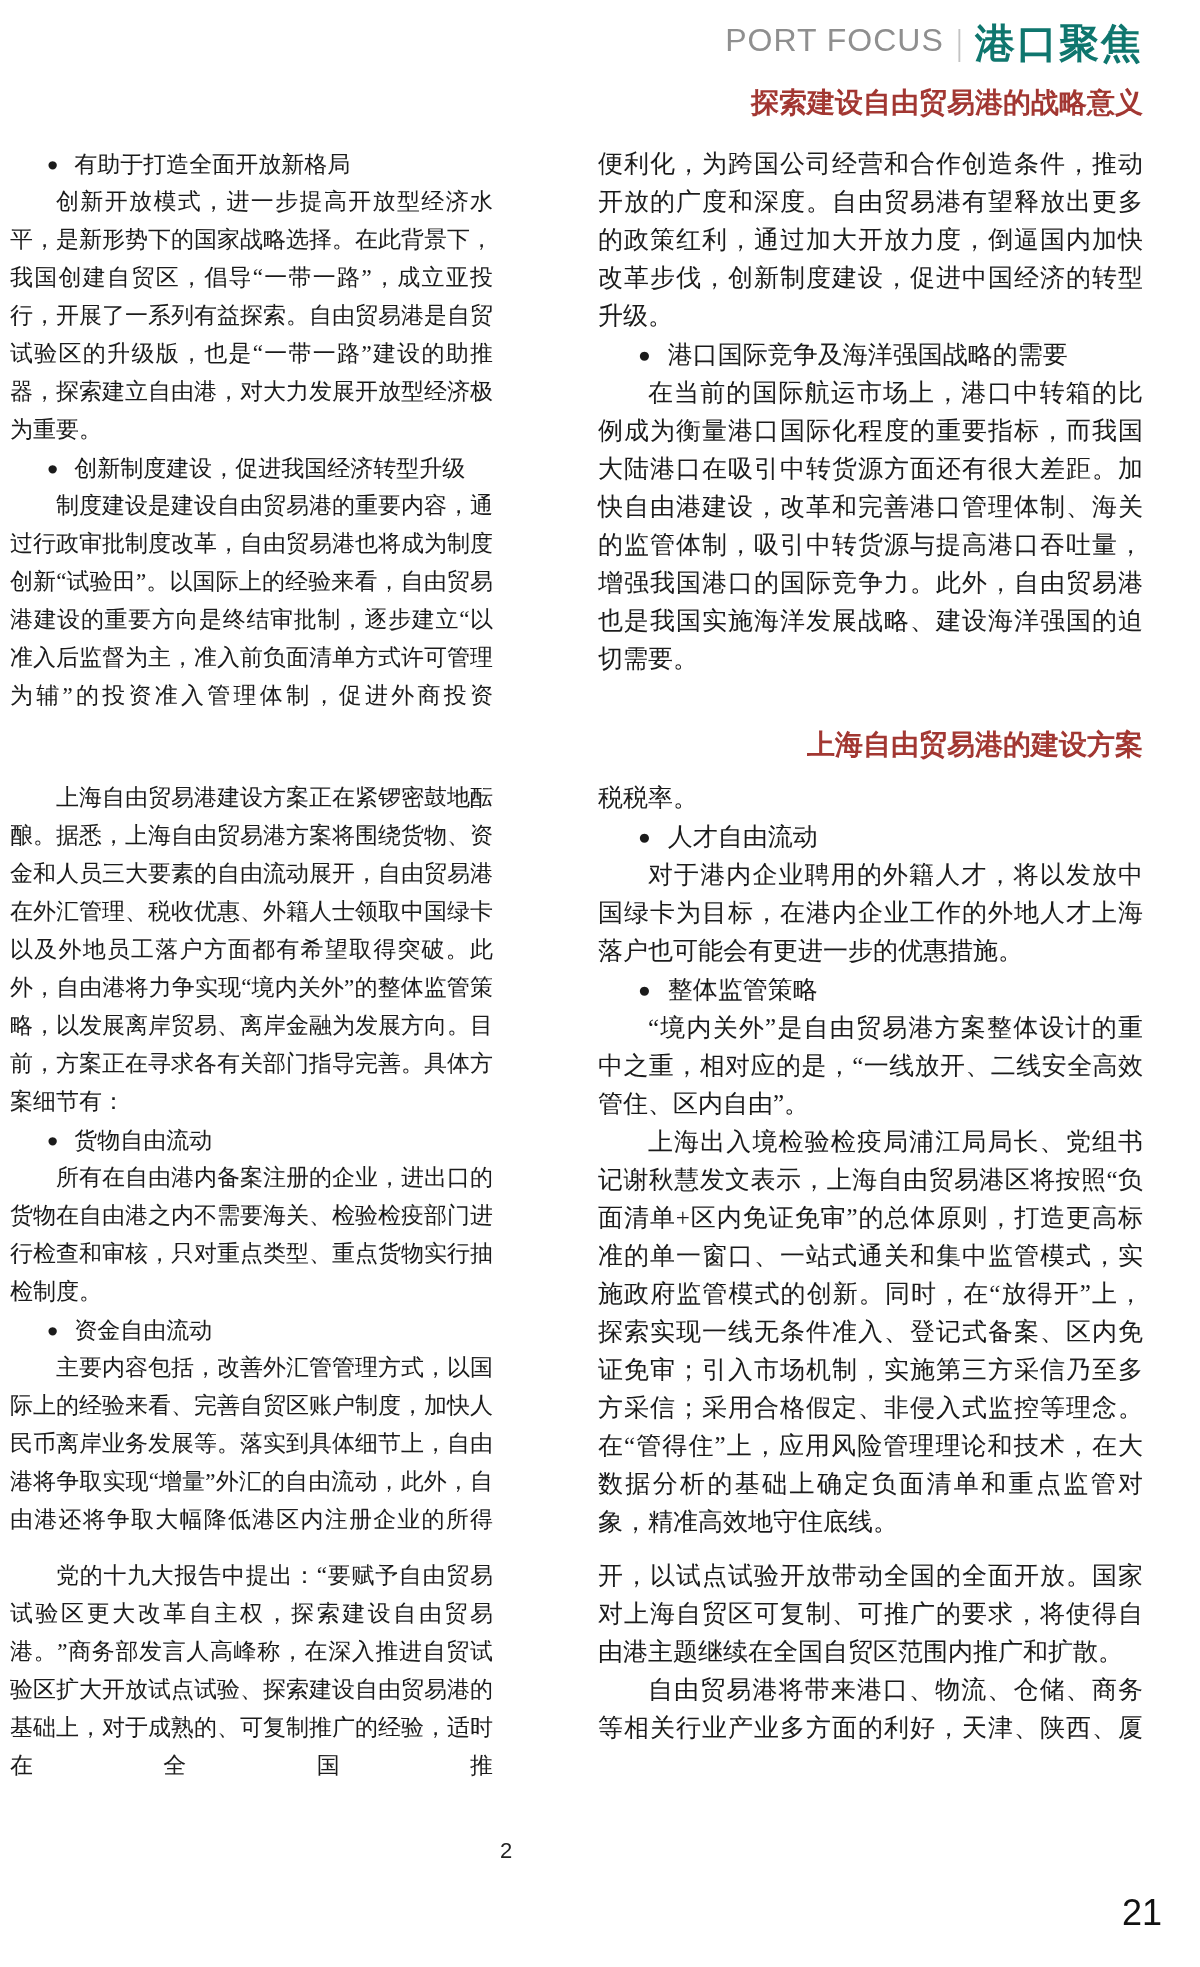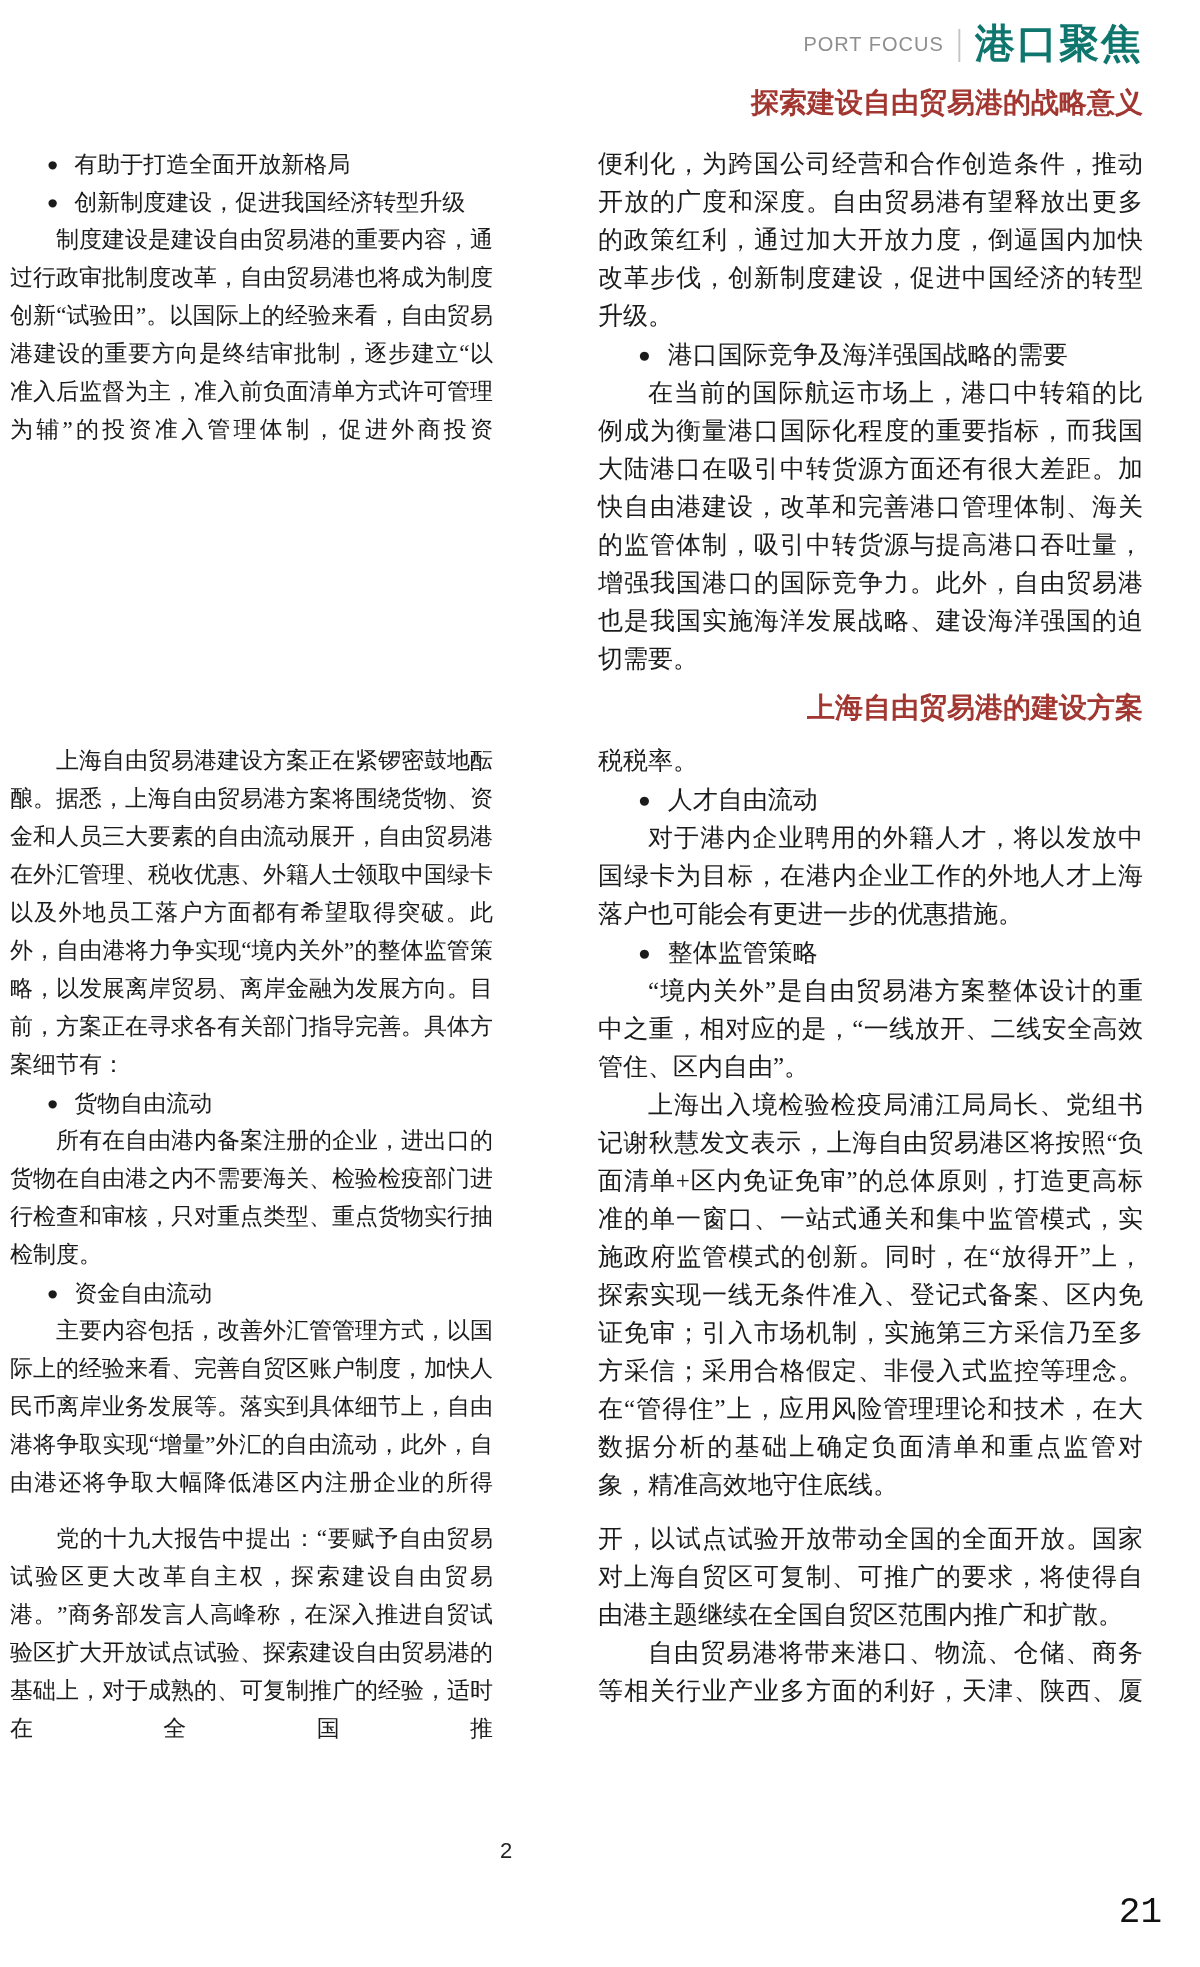--- a/index.html
+++ b/index.html
@@ -5,21 +5,21 @@
   html,body{margin:0;padding:0;background:#ffffff;}
   .page{
     position:relative;width:1200px;height:1967px;background:#ffffff;
     color:#1b1b1b;font-family:"Liberation Serif","DejaVu Serif",serif;
     overflow:hidden;box-sizing:border-box;
   }
   
   .header{margin:16px 57px 0 10px;text-align:right;white-space:nowrap;}
   .brand-en{
     font-family:"Liberation Sans","DejaVu Sans",sans-serif;
-    color:#8f8f8f;font-size:20px;letter-spacing:1px;vertical-align:6px;
+    color:#8f8f8f;font-size:32px;letter-spacing:1px;vertical-align:6px;
   }
   .brand-sep{color:#c3c3c3;font-size:36px;margin:0 12px;vertical-align:3px;font-weight:300;}
   .brand-cn{
     font-family:"Liberation Sans","DejaVu Sans",sans-serif;
     color:#0f766e;font-size:40px;font-weight:800;letter-spacing:2px;
   }
   
   .sec-title{
     width:1133px;margin:0 0 0 10px;text-align:right;
     color:#a23732;font-size:28px;font-weight:700;line-height:36px;
@@ -43,36 +43,37 @@
     font-family:"Liberation Sans","DejaVu Sans",sans-serif;white-space:nowrap;
   }
   .bu{display:inline-block;margin-right:0.8em;font-size:0.85em;vertical-align:1px;}
   
   .pn-inner{
     position:absolute;left:500px;top:1838px;font-size:22px;color:#222;
     font-family:"Liberation Sans","DejaVu Sans",sans-serif;
   }
   .pn-outer{
     position:absolute;right:38px;top:1892px;font-size:36px;color:#111;
-    font-family:Liberation Mono, monospace;
+    font-family:Liberation Sans, sans-serif;
   }
 </style>
 </head>
 <body>
 
 <div class="page">
 
   <div class="header">
     <span class="brand-en">PORT FOCUS</span><span class="brand-sep">|</span><span class="brand-cn">港口聚焦</span>
   </div>
 
   <h2 class="sec-title t1">探索建设自由贸易港的战略意义</h2>
   <div class="cols c1">
     <div class="colL">
       <p class="h"><span class="bu">●</span><span>有助于打造全面开放新格局</span></p>
+      <p class="p ind">创新开放模式，进一步提高开放型经济水平，是新形势下的国家战略选择。在此背景下，我国创建自贸区，倡导“一带一路”，成立亚投行，开展了一系列有益探索。自由贸易港是自贸试验区的升级版，也是“一带一路”建设的助推器，探索建立自由港，对大力发展开放型经济极为重要。</p>
       <p class="h"><span class="bu">●</span><span>创新制度建设，促进我国经济转型升级</span></p>
       <p class="p ind flow">制度建设是建设自由贸易港的重要内容，通过行政审批制度改革，自由贸易港也将成为制度创新“试验田”。以国际上的经验来看，自由贸易港建设的重要方向是终结审批制，逐步建立“以准入后监督为主，准入前负面清单方式许可管理为辅”的投资准入管理体制，促进外商投资</p>
     </div>
     <div class="colR">
       <p class="p">便利化，为跨国公司经营和合作创造条件，推动开放的广度和深度。自由贸易港有望释放出更多的政策红利，通过加大开放力度，倒逼国内加快改革步伐，创新制度建设，促进中国经济的转型升级。</p>
       <p class="h"><span class="bu">●</span><span>港口国际竞争及海洋强国战略的需要</span></p>
       <p class="p ind">在当前的国际航运市场上，港口中转箱的比例成为衡量港口国际化程度的重要指标，而我国大陆港口在吸引中转货源方面还有很大差距。加快自由港建设，改革和完善港口管理体制、海关的监管体制，吸引中转货源与提高港口吞吐量，增强我国港口的国际竞争力。此外，自由贸易港也是我国实施海洋发展战略、建设海洋强国的迫切需要。</p>
     </div>
   </div>
 

